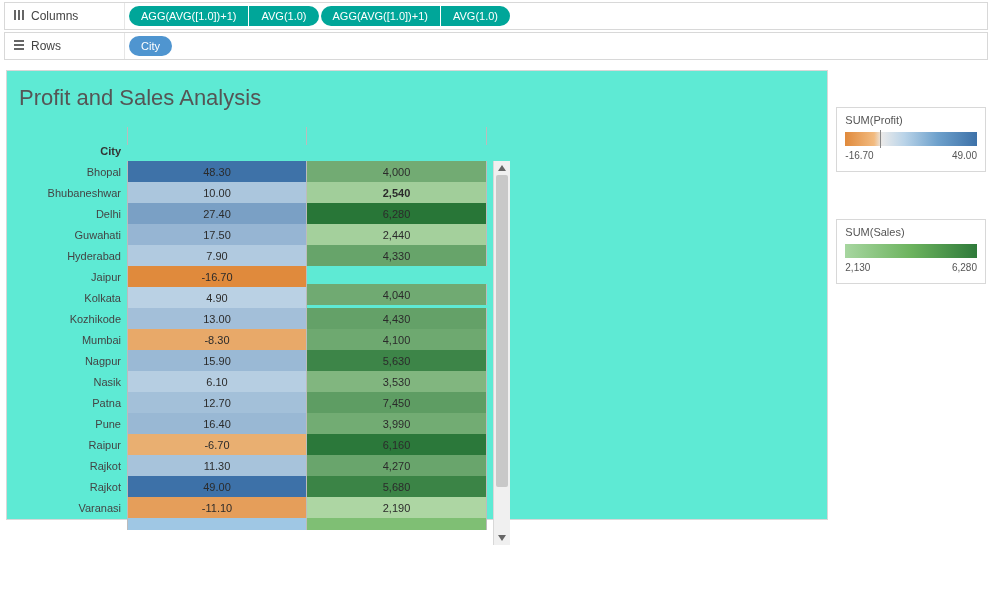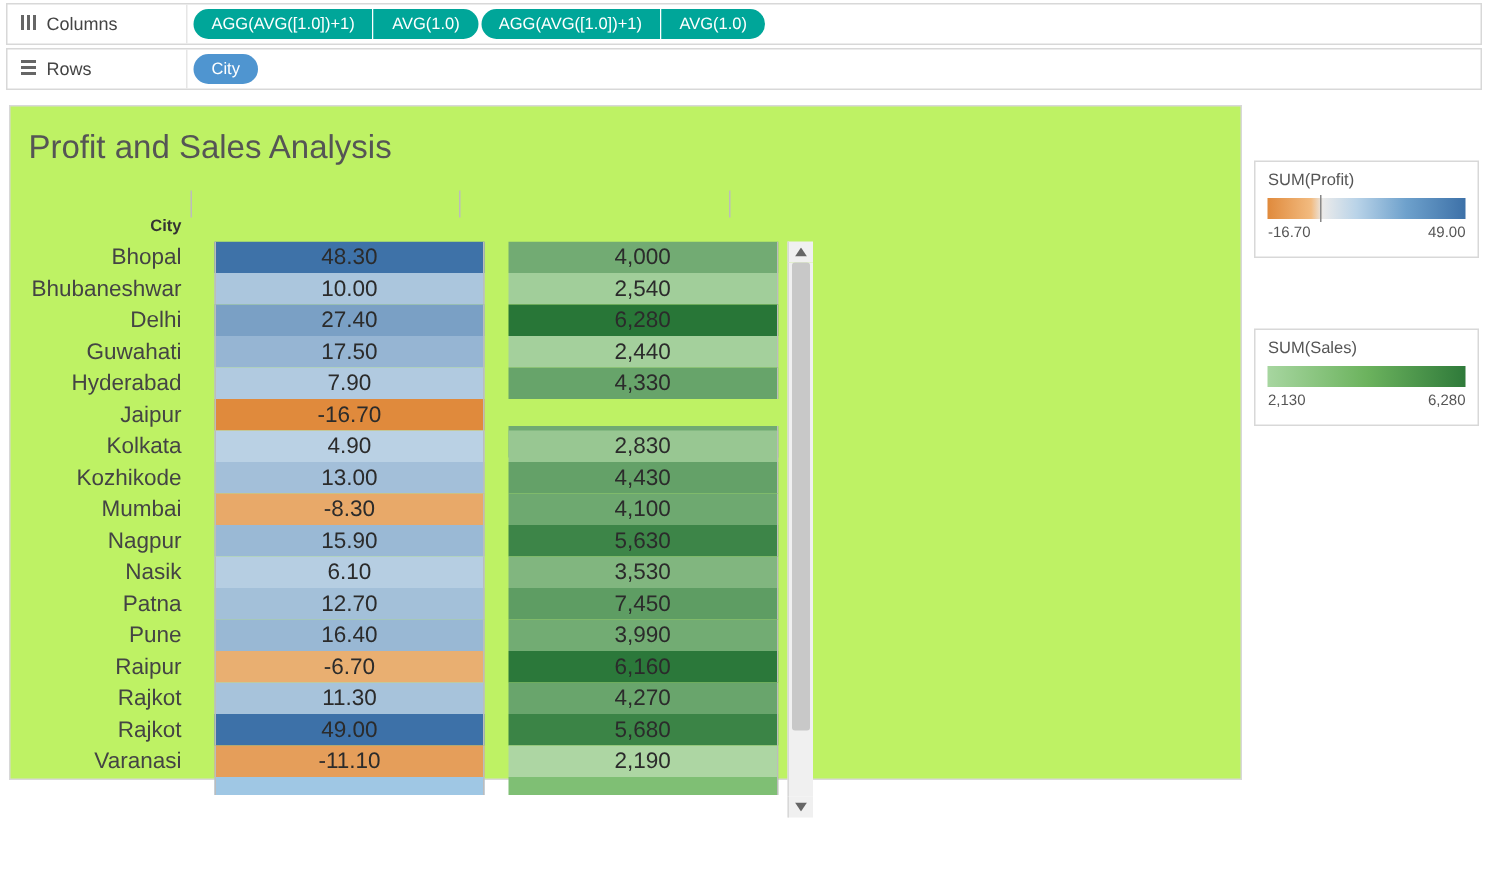--- a/index.html
+++ b/index.html
@@ -10,38 +10,38 @@
   .shelf-icon { font-size: 13px; color: #555; }
   .shelf-pills { display: flex; gap: 2px; padding: 0 4px; align-items: center; height: 100%; flex: 1; }
   .pill { display: flex; align-items: center; height: 20px; border-radius: 10px; font-size: 11px; color: #fff; background: #00a699; padding: 0 12px; white-space: nowrap; }
   .pill.blue { background: #4f95d0; }
   .pill-group { display: flex; align-items: center; }
   .pill-group .pill { border-radius: 0; }
   .pill-group .pill:first-child { border-top-left-radius: 10px; border-bottom-left-radius: 10px; }
   .pill-group .pill:last-child { border-top-right-radius: 10px; border-bottom-right-radius: 10px; border-left: 1px solid #fff; }
 
   .main-area { display: flex; gap: 8px; padding: 8px 6px; }
-  .viz-panel { border: 1px solid #d8d8d8; width: 824px; height: 450px; position: relative; background: #bef264; }
+  .viz-panel { border: 1px solid #d8d8d8; width: 824px; height: 450px; position: relative; background: #5eead4; }
   .viz-title { font-size: 22px; font-weight: 300; color: #555; padding: 14px 12px 16px 12px; }
 
   .hdr-row { display: flex; align-items: flex-end; font-size: 11px; font-weight: 600; color: #333; height: 20px; }
   .hdr-city { width: 120px; }
   .hdr-col { width: 180px; text-align: center; display: flex; justify-content: center; align-items: center; gap: 4px; }
   .pin-icon { font-size: 10px; color: #666; }
 
   .city-label-row { display:flex; font-size: 11px; font-weight: 600; height: 22px; align-items: flex-end; }
   .city-label { width: 120px; text-align: right; padding-right: 6px; }
 
   .data-scroll { position: relative; display: flex; }
   .scroll-track { width: 17px; background: #f0f0f0; border-left: 1px solid #d8d8d8; position: relative; height: 388px; margin-left: 6px; }
   .scroll-thumb { position: absolute; left: 2px; right: 2px; top: 0; height: 340px; background: #c8c8c8; border-radius: 2px; }
   .scroll-btn { width: 17px; height: 14px; background: #f0f0f0; display:flex; align-items:center; justify-content:center; color:#555; font-size:9px; border-left:1px solid #d8d8d8; margin-left:6px; }
 
   .data-body { height: 386px; overflow: hidden; }
-  .data-row { display: flex; height: 21px; align-items: center; font-size: 15px; gap: 16px; }
+  .data-row { display: flex; height: 21px; align-items: center; font-size: 11px; }
   .row-label { width: 120px; text-align: right; padding-right: 6px; color: #444; }
   .cell { width: 180px; height: 100%; display: flex; align-items: center; justify-content: center; color: #2b2b2b; }
 
   .legend-panel { width: 150px; display: flex; flex-direction: column; gap: 10px; }
   .legend-card { border: 1px solid #d8d8d8; padding: 6px 8px 10px 8px; background: #fff; margin-top: 37px; }
   .legend-title { font-size: 11px; color: #555; margin-bottom: 6px; }
   .legend-bar { height: 14px; width: 100%; position: relative; margin-bottom: 4px; }
   .legend-bar.profit { background: linear-gradient(to right, #e08a3c 0%, #f2bb80 22%, #eaeaea 28%, #b9d3e8 45%, #6ea1cc 70%, #3d71a8 100%); }
   .legend-bar.profit::after { content:""; position:absolute; left:26%; top:-2px; bottom:-2px; width:1px; background:#888; }
   .legend-bar.sales { background: linear-gradient(to right, #a7d6a0 0%, #6cb35e 50%, #2f7a3a 100%); }
@@ -114,21 +114,21 @@
     <div class="data-scroll">
       <div class="data-body" id="data-body">
           <div class="data-row">
             <div class="row-label">Bhopal</div>
             <div class="cell col-border" style="border-left: 1px solid rgb(188, 188, 188); background: rgb(62, 114, 168);">48.30</div>
             <div class="cell col-border" style="background: rgb(114, 171, 115);">4,000</div>
           </div>
           <div class="data-row">
             <div class="row-label">Bhubaneshwar</div>
             <div class="cell col-border" style="border-left: 1px solid rgb(188, 188, 188); background: rgb(171, 198, 221);">10.00</div>
-            <div class="cell col-border" style="background: rgb(161, 206, 154);">2,540</div>
+            <div class="cell col-border" style="background: rgb(161, 206, 154); font-weight: bold;">2,540</div>
           </div>
           <div class="data-row">
             <div class="row-label">Delhi</div>
             <div class="cell col-border" style="border-left: 1px solid rgb(188, 188, 188); background: rgb(122, 160, 197);">27.40</div>
             <div class="cell col-border" style="background: rgb(40, 118, 55);">6,280</div>
           </div>
           <div class="data-row">
             <div class="row-label">Guwahati</div>
             <div class="cell col-border" style="border-left: 1px solid rgb(188, 188, 188); background: rgb(150, 181, 211);">17.50</div>
             <div class="cell col-border" style="background: rgb(164, 208, 156);">2,440</div>
@@ -139,21 +139,20 @@
             <div class="cell col-border" style="background: rgb(103, 164, 106);">4,330</div>
           </div>
           <div class="data-row">
             <div class="row-label">Jaipur</div>
             <div class="cell col-border" style="border-left: 1px solid rgb(188, 188, 188); background: rgb(224, 138, 60);">-16.70</div>
             <div class="cell col-border" style="background: rgb(112, 170, 114); margin-top: 36px;">4,040</div>
           </div>
           <div class="data-row">
             <div class="row-label">Kolkata</div>
             <div class="cell col-border" style="border-left: 1px solid rgb(188, 188, 188); background: rgb(186, 209, 228);">4.90</div>
-            <div class="cell col-border" style="background: rgb(152, 199, 146);">2,830</div>
           </div>
           <div class="data-row">
             <div class="row-label">Kozhikode</div>
             <div class="cell col-border" style="border-left: 1px solid rgb(188, 188, 188); background: rgb(163, 191, 217);">13.00</div>
             <div class="cell col-border" style="background: rgb(100, 161, 104);">4,430</div>
           </div>
           <div class="data-row">
             <div class="row-label">Mumbai</div>
             <div class="cell col-border" style="border-left: 1px solid rgb(188, 188, 188); background: rgb(232, 169, 105);">-8.30</div>
             <div class="cell col-border" style="background: rgb(110, 169, 112);">4,100</div>

